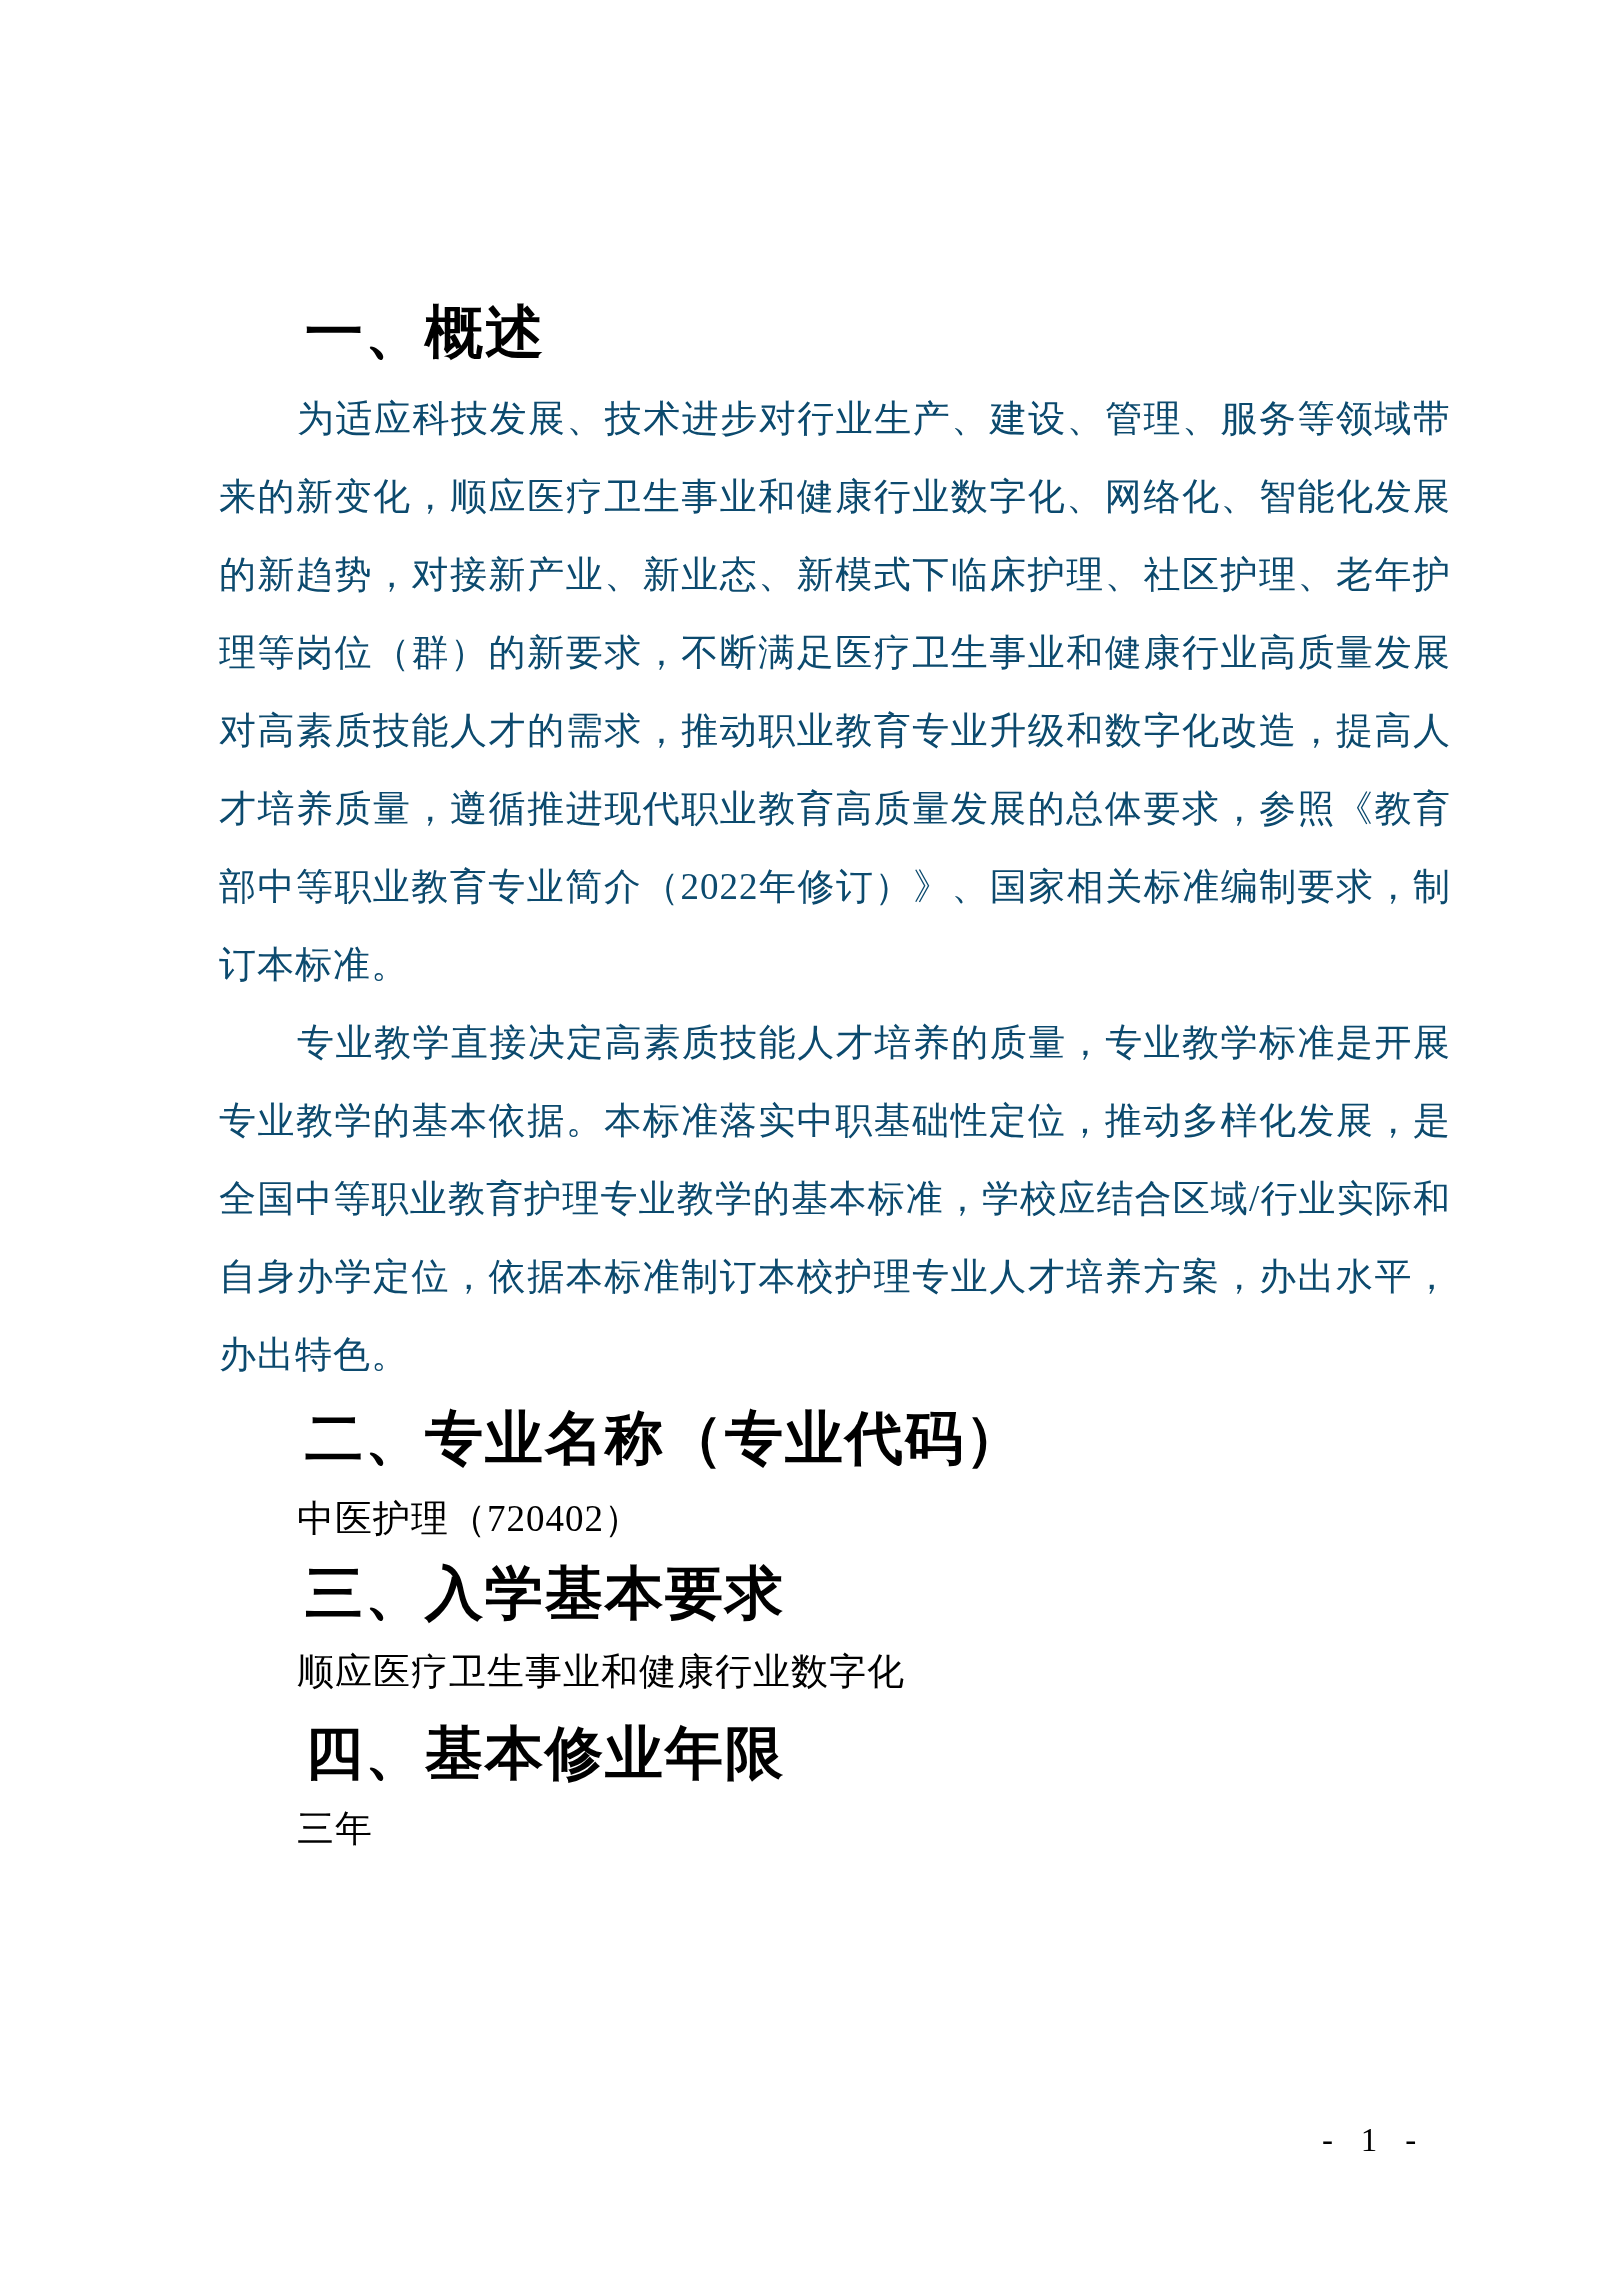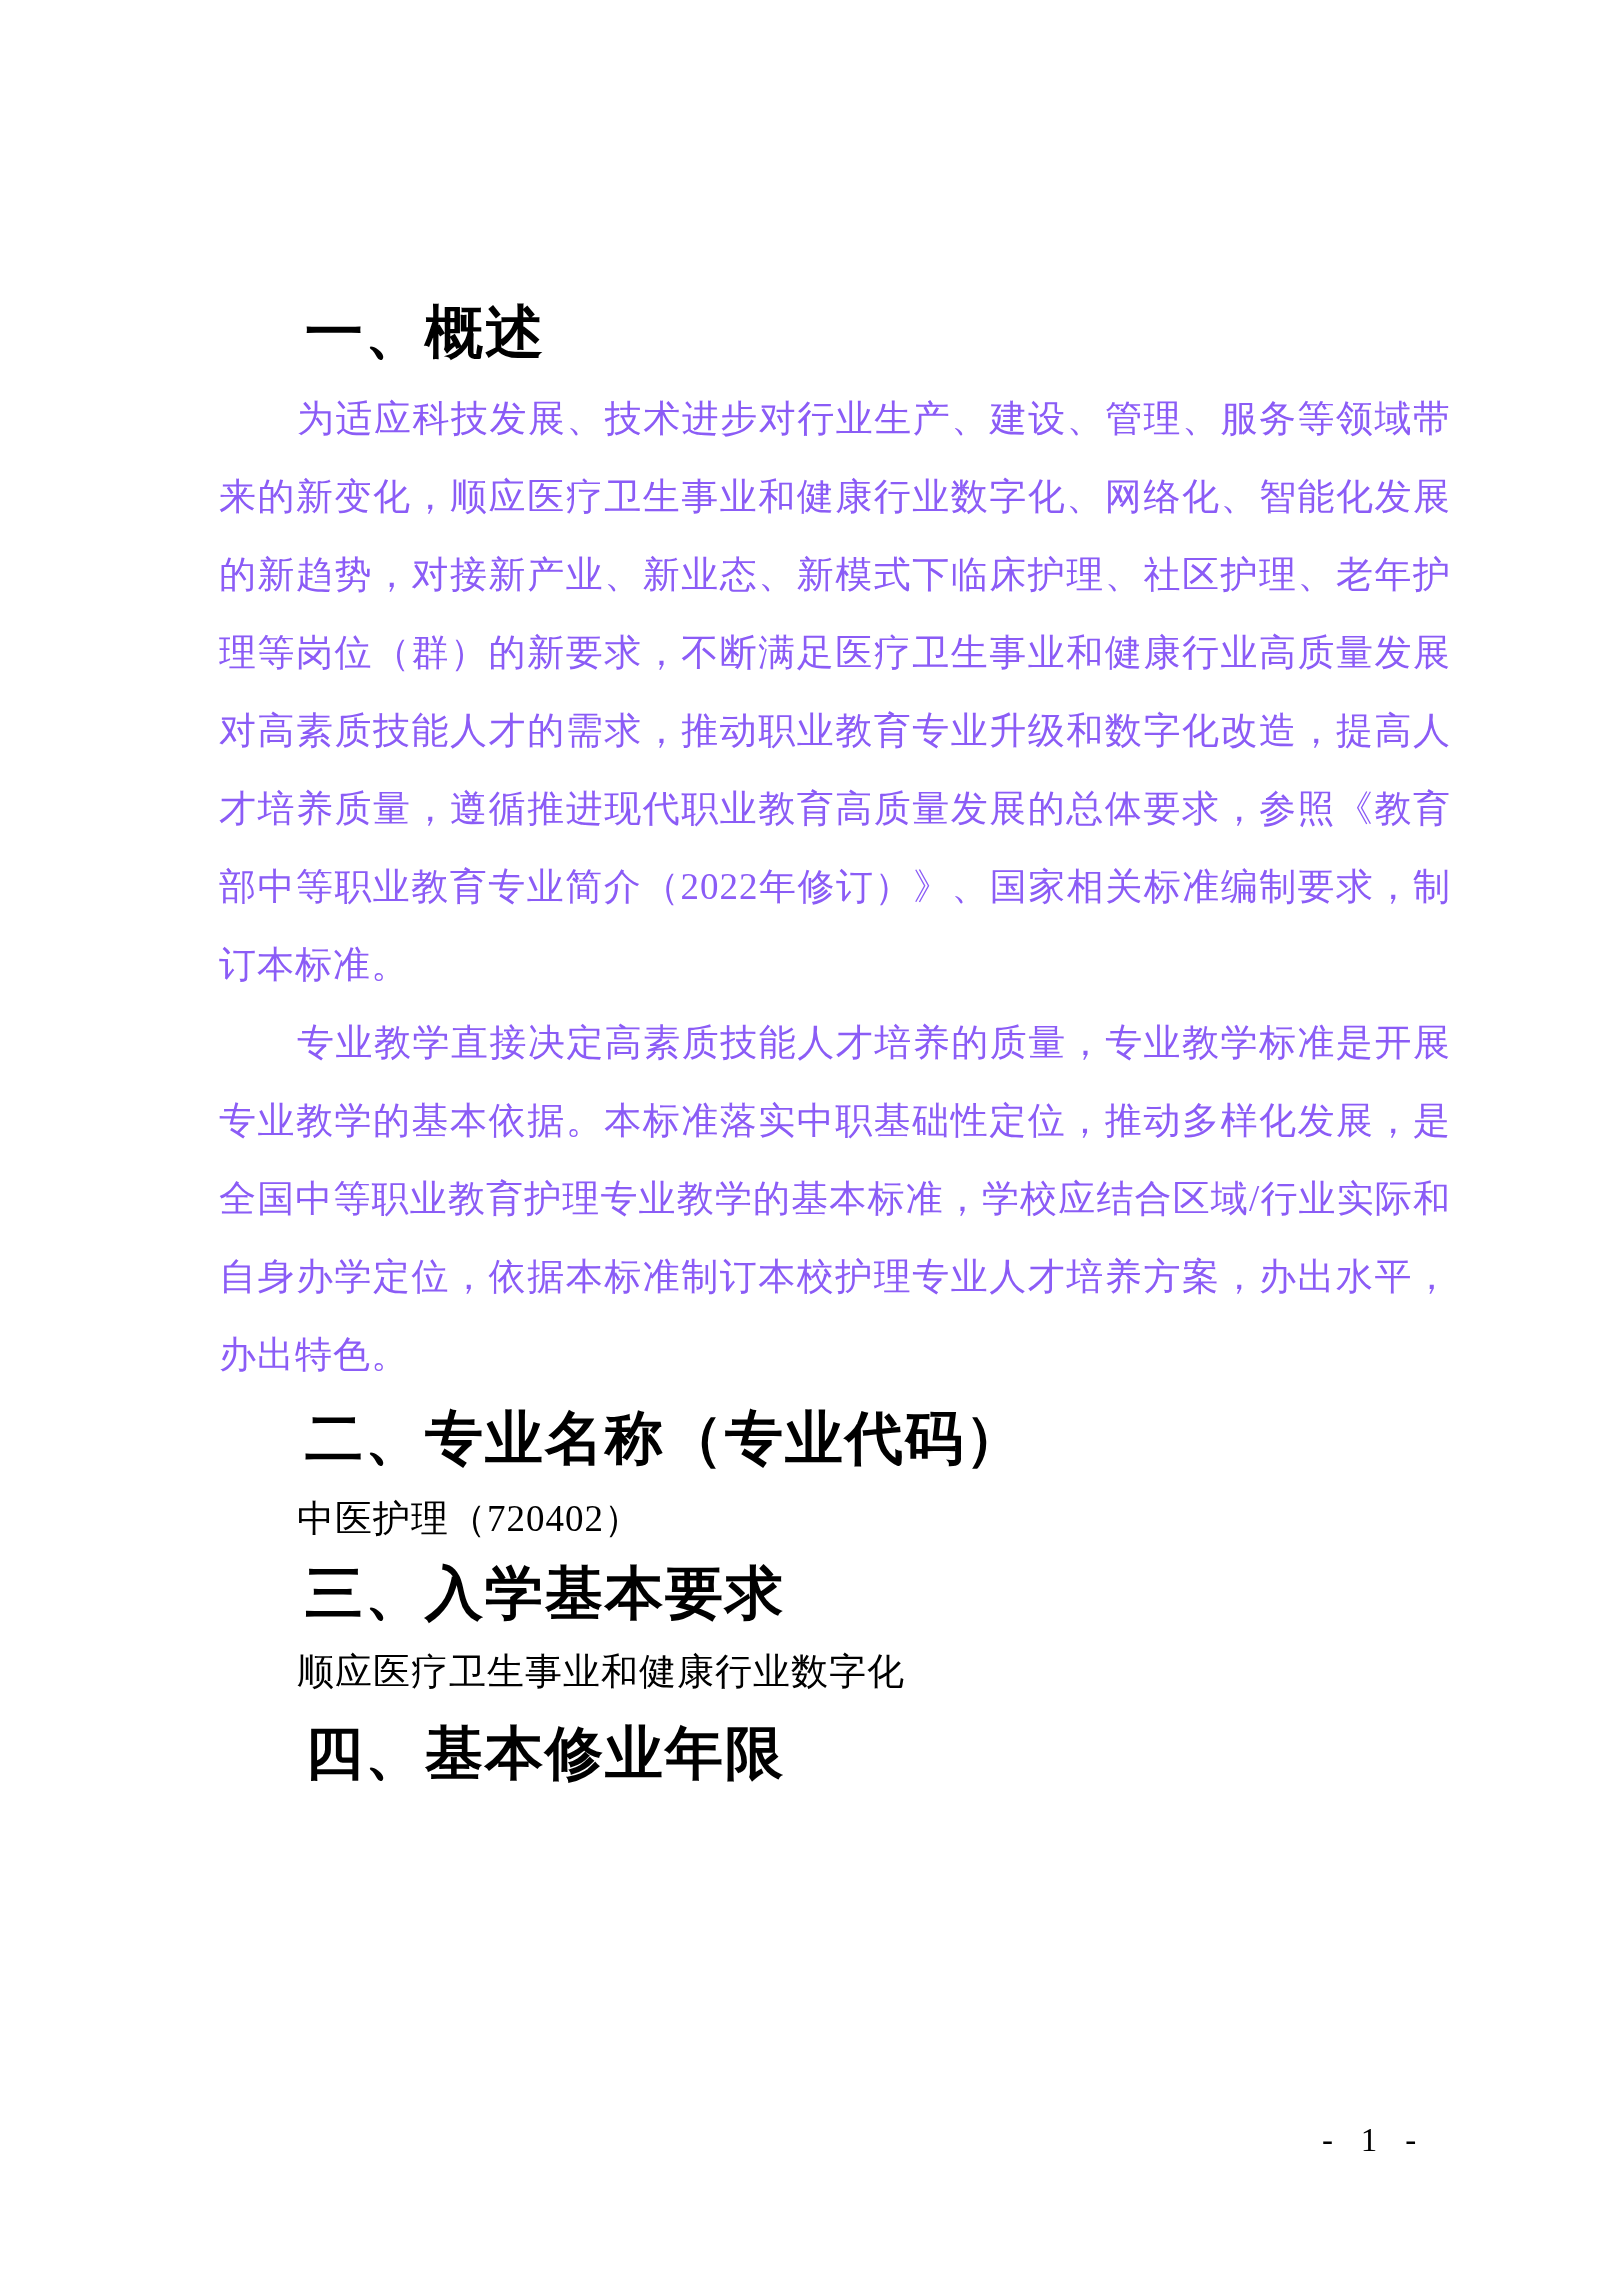--- a/index.html
+++ b/index.html
@@ -34,21 +34,21 @@
   }
   .para {
     margin: 0;
     font-family: "Liberation Serif", "DejaVu Serif", serif;
     font-size: 37px;
     line-height: 78px;
     letter-spacing: 1px;
     text-indent: 78px;
     text-align: justify;
     text-justify: inter-ideograph;
-    color: #8b5cf6;
+    color: #0c4a6e;
   }
   .text-line {
     margin: 0;
     font-family: Liberation Serif, serif;
     font-size: 37px;
     line-height: 78px;
     letter-spacing: 1px;
     text-indent: 78px;
     text-align: left;
     color: #000000;
@@ -91,20 +91,21 @@
       <p class="text-line mt-ln2">中医护理（720402）</p>
     </section>
 
     <section>
       <h2 class="sec-heading mt-h3">三、入学基本要求</h2>
       <p class="text-line mt-ln3">顺应医疗卫生事业和健康行业数字化</p>
     </section>
 
     <section>
       <h2 class="sec-heading mt-h4">四、基本修业年限</h2>
+      <p class="text-line mt-ln4">三年</p>
     </section>
 
 
   </main>
 
   <div class="page-num">- 1 -</div>
 </div>
 
 
 </body></html>

